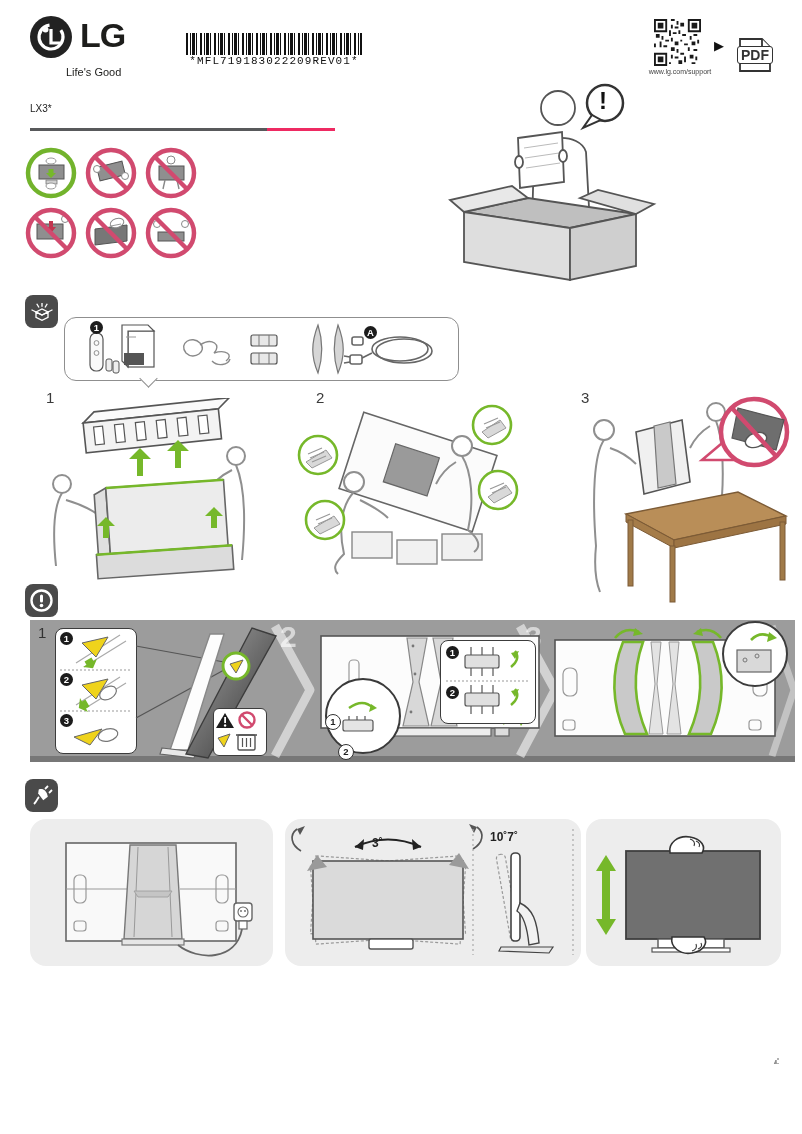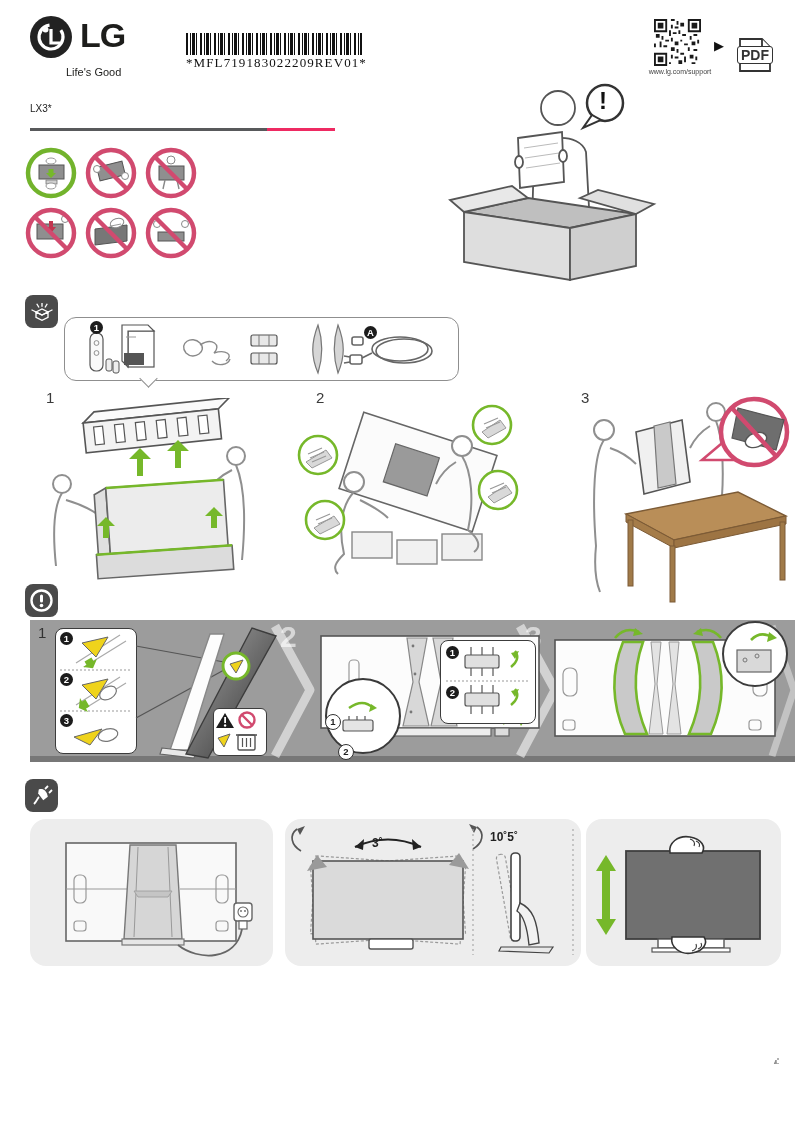--- a/index.html
+++ b/index.html
@@ -3,22 +3,22 @@
 <meta charset="utf-8">
 <style>
   html,body{margin:0;padding:0;background:#fff;}
   #page{position:relative;width:802px;height:1064px;background:#ffffff;
         font-family:"Liberation Sans",sans-serif;color:#222;overflow:hidden;}
   .abs{position:absolute;}
   .brand-text{font-size:34px;font-weight:800;letter-spacing:-1px;color:#1d1d1b;}
   .tagline{font-size:11px;color:#1d1d1b;}
   .barcode-bars{width:176px;height:22px;
     background:repeating-linear-gradient(90deg,#111 0 2px,#fff 2px 4px,#111 4px 5px,#fff 5px 6px,#111 6px 9px,#fff 9px 10px,#111 10px 11px,#fff 11px 14px);}
-  .barcode-text{width:176px;text-align:center;font-family:Liberation Serif, serif;
-    font-size:13px;letter-spacing:1.1px;color:#111;white-space:nowrap;}
+  .barcode-text{width:176px;text-align:center;font-family:Liberation Mono, monospace;
+    font-size:11px;letter-spacing:1.1px;color:#111;white-space:nowrap;}
   .support-url{font-size:7px;color:#444;width:80px;text-align:center;}
   .pdf-arrow{font-size:13px;color:#111;}
   .pdf-box{width:38px;height:36px;display:flex;align-items:center;justify-content:center;}
   .pdf-label{border:1.5px solid #333;border-radius:3px;padding:0 3px;font-size:14px;font-weight:700;color:#333;background:#fff;text-align:right;}
   .model-label{font-size:10px;color:#222;}
   .rule-gray{height:2.5px;background:#58595b;}
   .rule-pink{height:2.5px;background:#ee2a62;}
   .icon-sq{width:33px;height:33px;background:#4a4a4a;border-radius:8px;display:flex;align-items:center;justify-content:center;}
   .step-num{font-size:15px;color:#3a3a3a;}
   .banner{background:#9c9c9c;}
@@ -527,21 +527,21 @@
 
       <g transform="rotate(-10 231 122)">
         <rect x="226" y="34" width="9" height="88" rx="4" fill="none" stroke="#999" stroke-width="1.2" stroke-dasharray="3 2"></rect>
       </g>
       <rect x="226" y="34" width="9" height="88" rx="4" fill="#fff" stroke="#444" stroke-width="1.6"></rect>
       <path d="M235 84 C248 90 252 102 254 124 L244 126 C242 106 238 96 232 92 Z" fill="#f2f2f2" stroke="#444" stroke-width="1.4"></path>
       <path d="M216 128 L268 128 L264 134 L214 132 Z" fill="#e8e8e8" stroke="#444" stroke-width="1.2"></path>
     </svg>
   </div>
   <span class="abs angle-label" style="left:372px;top:836px">3˚</span>
-  <span class="abs angle-label" style="left:490px;top:830px">10˚5˚</span>
+  <span class="abs angle-label" style="left:490px;top:830px">10˚7˚</span>
 
   <div class="abs gpanel" style="left:586px;top:819px;width:195px;height:147px">
     <svg class="abs" style="left:0;top:0" width="195" height="147" viewBox="0 0 195 147">
       <polygon points="20,36 30,52 24,52 24,100 30,100 20,116 10,100 16,100 16,52 10,52" fill="#76b82a"></polygon>
       <rect x="40" y="32" width="134" height="88" fill="#707070" stroke="#3f3f3f" stroke-width="1.8"></rect>
       <rect x="72" y="120" width="66" height="9" fill="#fff" stroke="#555" stroke-width="1.4"></rect>
       <rect x="66" y="129" width="78" height="4" fill="#fff" stroke="#555" stroke-width="1.2"></rect>
       <g fill="#fff" stroke="#333" stroke-width="1.6">
         <path d="M84 34 C82 24 92 16 104 18 C116 20 120 28 116 34 L84 34 Z"></path>
         <path d="M104 20 q6 2 4 7 M110 22 q5 2 3 6" stroke-width="1.1" fill="none"></path>

